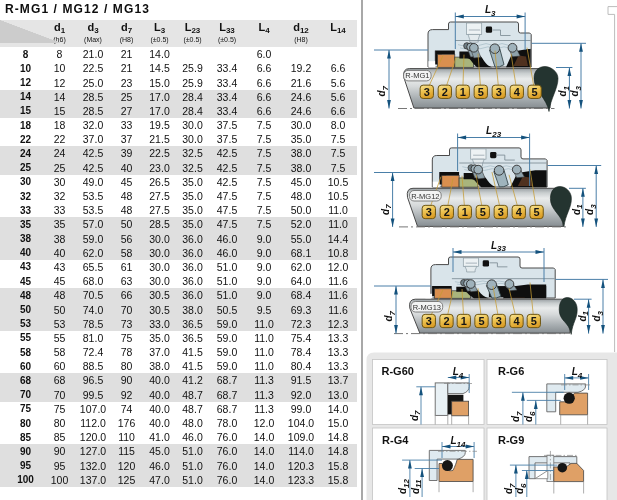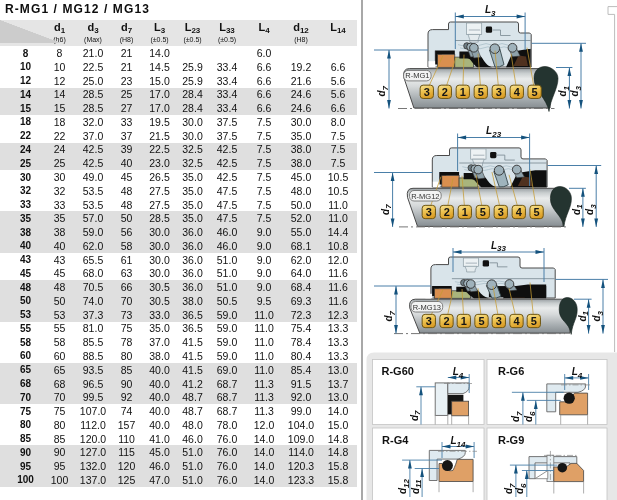--- a/index.html
+++ b/index.html
@@ -272,21 +272,21 @@
         <td>30.5</td>
         <td>38.0</td>
         <td>50.5</td>
         <td>9.5</td>
         <td>69.3</td>
         <td>11.6</td>
       </tr>
 <tr class="g">
         <td class="b">53</td>
         <td>53</td>
-        <td>37.3</td>
+        <td>78.5</td>
         <td>73</td>
         <td>33.0</td>
         <td>36.5</td>
         <td>59.0</td>
         <td>11.0</td>
         <td>72.3</td>
         <td>12.3</td>
       </tr>
 <tr>
         <td class="b">55</td>
@@ -296,21 +296,21 @@
         <td>35.0</td>
         <td>36.5</td>
         <td>59.0</td>
         <td>11.0</td>
         <td>75.4</td>
         <td>13.3</td>
       </tr>
 <tr>
         <td class="b">58</td>
         <td>58</td>
-        <td>85.5</td>
+        <td>72.4</td>
         <td>78</td>
         <td>37.0</td>
         <td>41.5</td>
         <td>59.0</td>
         <td>11.0</td>
         <td>78.4</td>
         <td>13.3</td>
       </tr>
 <tr>
         <td class="b">60</td>
@@ -318,32 +318,20 @@
         <td>88.5</td>
         <td>80</td>
         <td>38.0</td>
         <td>41.5</td>
         <td>59.0</td>
         <td>11.0</td>
         <td>80.4</td>
         <td>13.3</td>
       </tr>
 <tr class="g">
-        <td class="b">65</td>
-        <td>65</td>
-        <td>93.5</td>
-        <td>85</td>
-        <td>40.0</td>
-        <td>41.5</td>
-        <td>69.0</td>
-        <td>11.0</td>
-        <td>85.4</td>
-        <td>13.0</td>
-      </tr>
-<tr class="g">
         <td class="b">68</td>
         <td>68</td>
         <td>96.5</td>
         <td>90</td>
         <td>40.0</td>
         <td>41.2</td>
         <td>68.7</td>
         <td>11.3</td>
         <td>91.5</td>
         <td>13.7</td>
@@ -369,21 +357,21 @@
         <td>48.7</td>
         <td>68.7</td>
         <td>11.3</td>
         <td>99.0</td>
         <td>14.0</td>
       </tr>
 <tr>
         <td class="b">80</td>
         <td>80</td>
         <td>112.0</td>
-        <td>157</td>
+        <td>176</td>
         <td>40.0</td>
         <td>48.0</td>
         <td>78.0</td>
         <td>12.0</td>
         <td>104.0</td>
         <td>15.0</td>
       </tr>
 <tr>
         <td class="b">85</td>
         <td>85</td>

